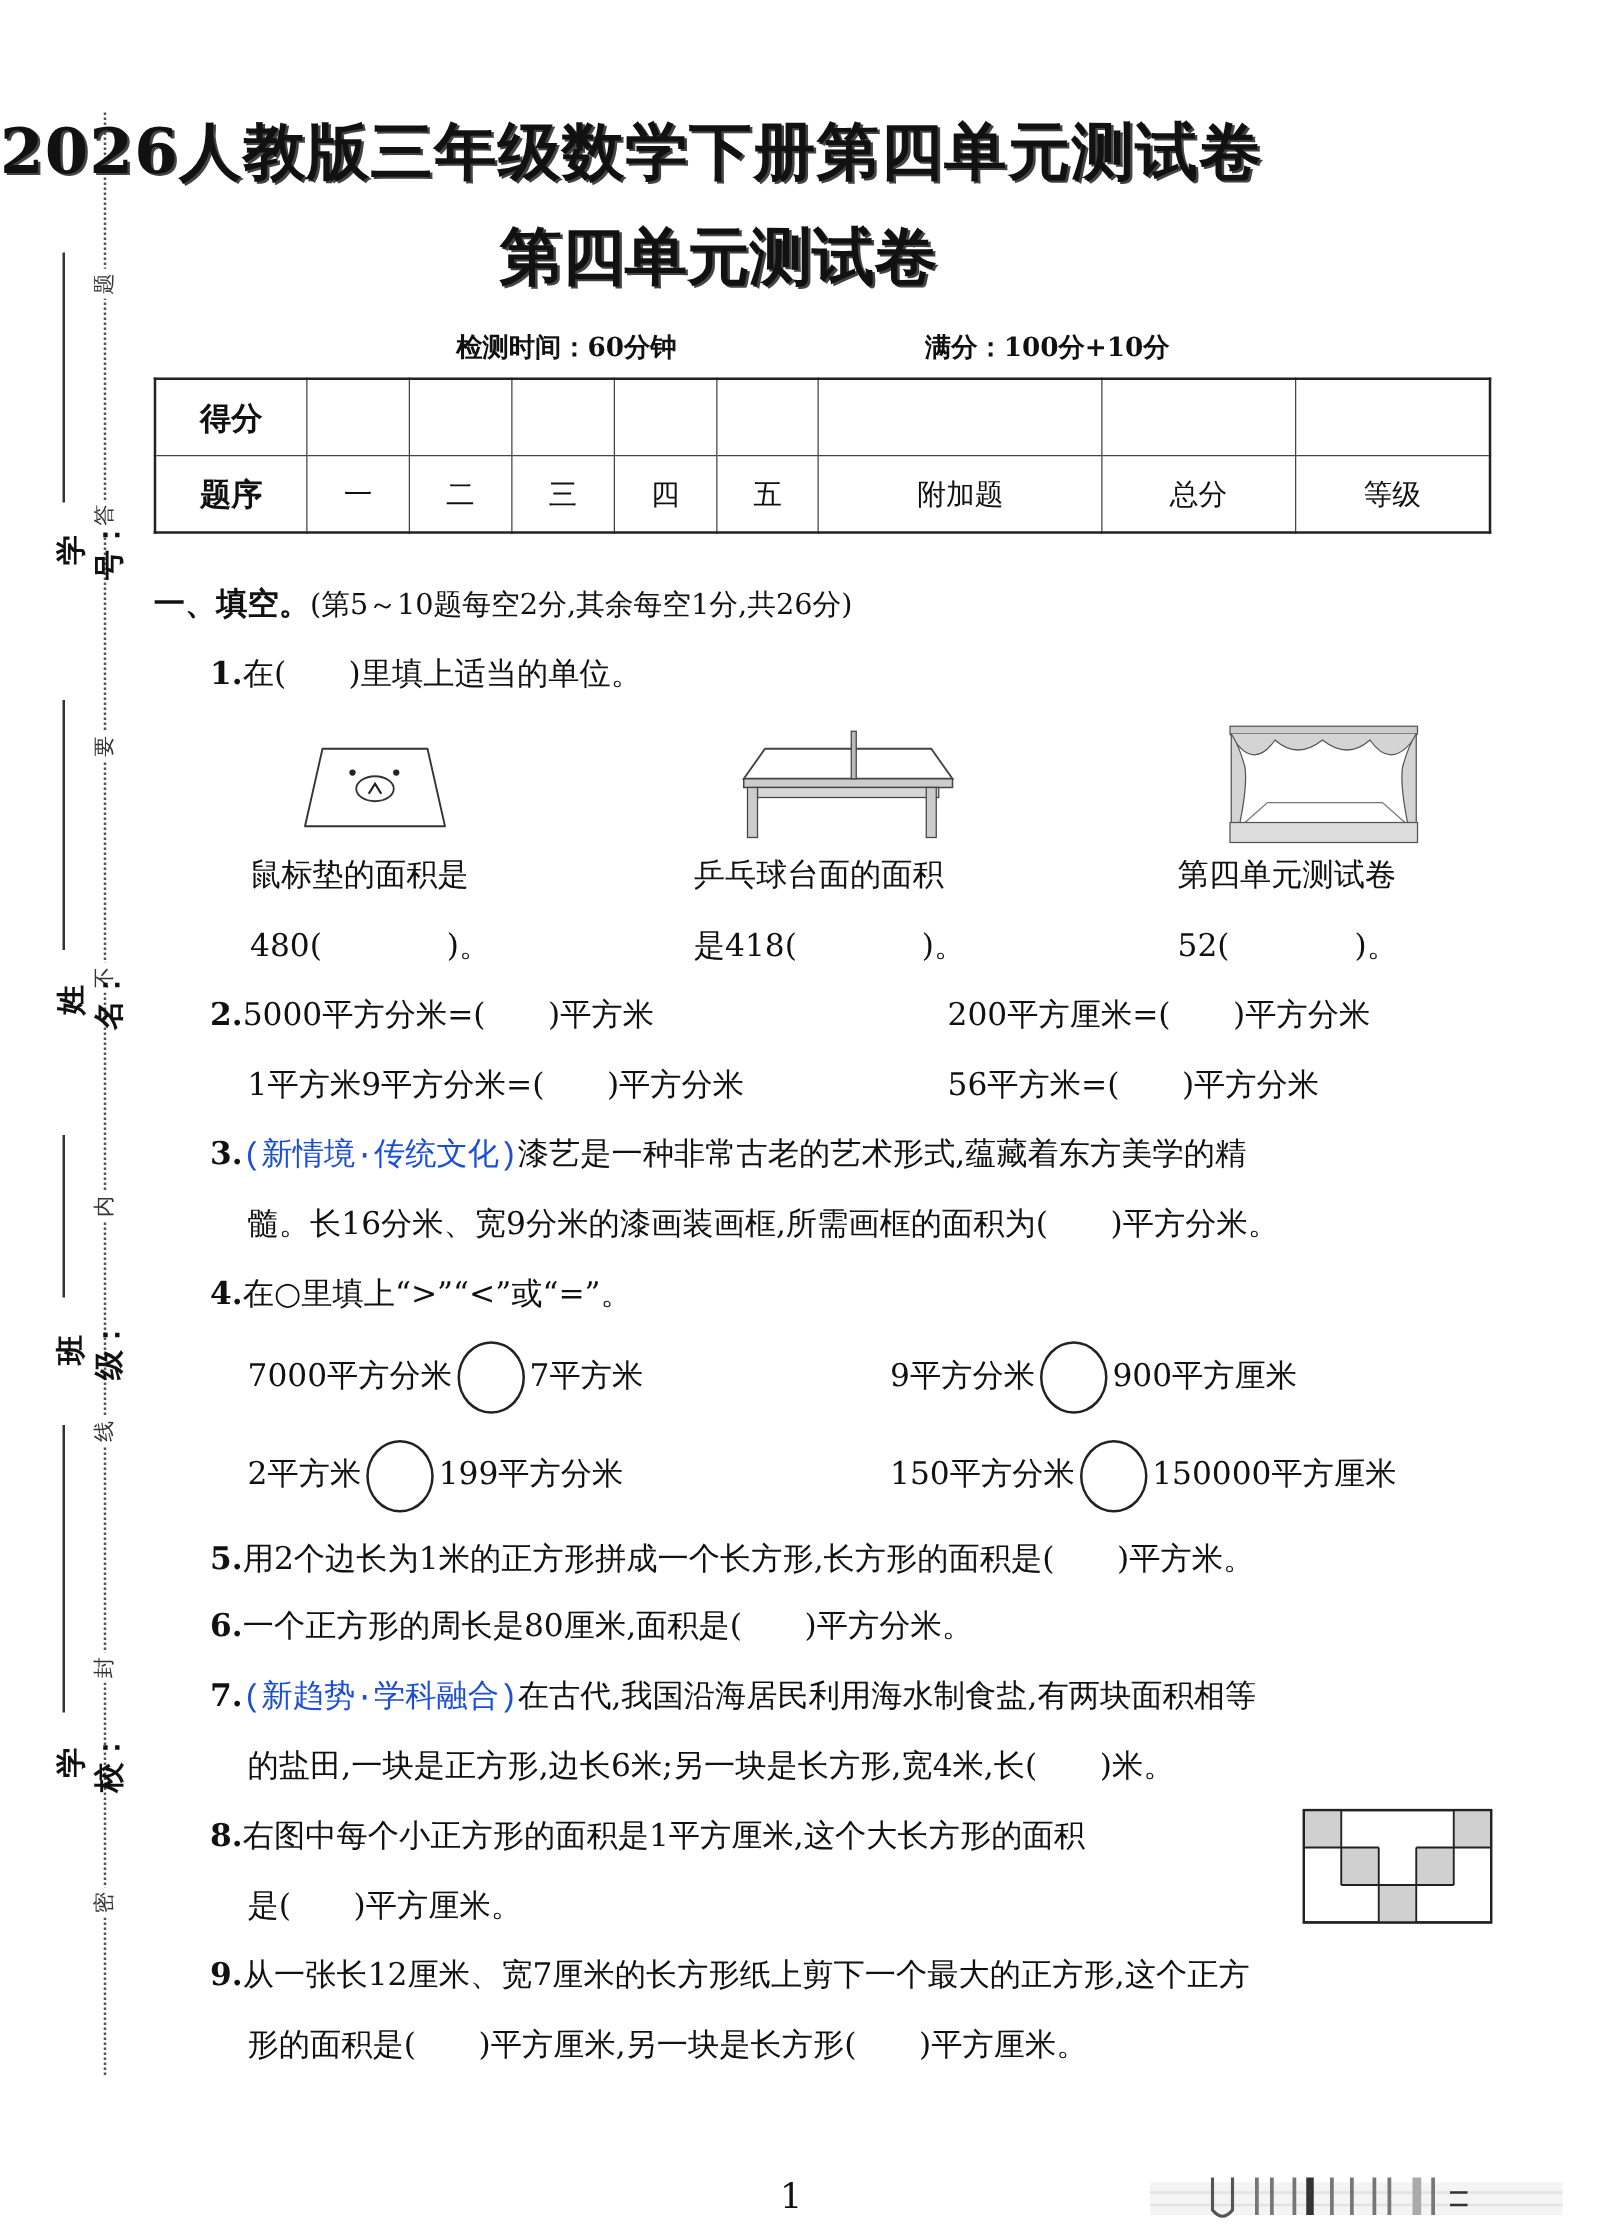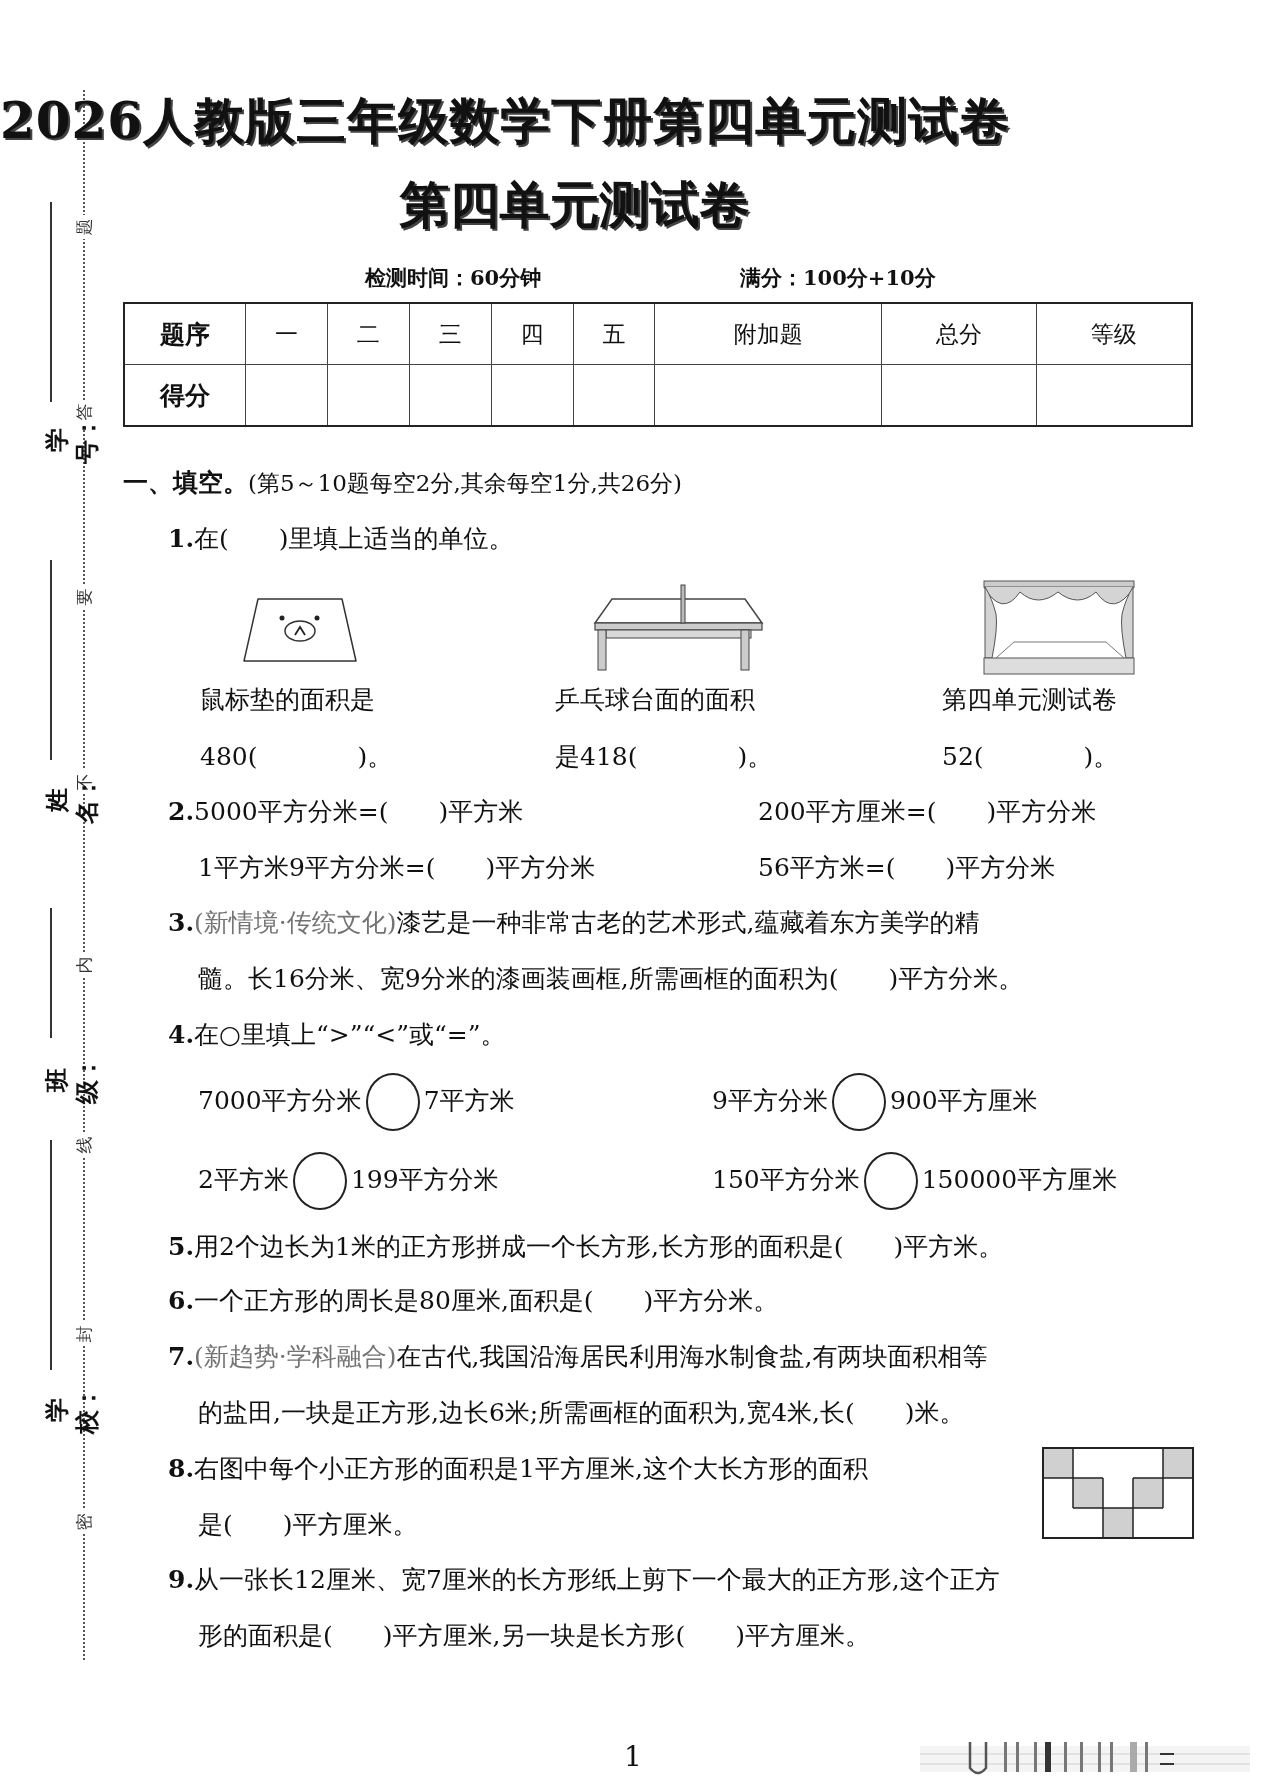--- a/index.html
+++ b/index.html
@@ -27,21 +27,21 @@
 
   table.score { position:absolute; left:123px; top:302px; width:1070px; border-collapse:collapse;
                 border:2.5px solid #222; }
   table.score td { border:1px solid #444; height:58px; text-align:center; font-size:23px; }
   table.score td.hdr { font-weight:bold; font-family:"DejaVu Sans","Liberation Sans",sans-serif; font-size:25px; }
 
   .sec-head { left:123px; top:466px; font-size:23px;text-align:center; }
   .sec-head b { font-family:"DejaVu Sans","Liberation Sans",sans-serif; font-size:25px; }
   .q { font-size:25px; white-space:nowrap; }
   .qn { font-weight:bold; }
-  .gray { color:#737373; }
+  .gray { color:#1d4ed8;font-family:Liberation Mono, monospace; }
   .circle { display:inline-block; width:50px; height:54px; border:2px solid #222; border-radius:50%;
             vertical-align:middle; margin:0 4px; }
 </style>
 </head>
 <body>
 
 <div class="dotline"></div>
 <div class="seal-char" style="top:215px">题</div>
 <div class="seal-char" style="top:400px">答</div>
 <div class="seal-char" style="top:585px">要</div>
@@ -61,41 +61,41 @@
 <div class="field-label" style="top:1395px">学校：</div>
 
 <div class="abs title1">2026人教版三年级数学下册第四单元测试卷</div>
 <div class="abs title2">第四单元测试卷</div>
 <div class="abs meta" style="left:365px">检测时间：60分钟</div>
 <div class="abs meta" style="left:740px">满分：100分+10分</div>
 
 <table class="score">
   <tbody>
       <tr>
+    <td class="hdr">得分</td>
+    <td></td>
+    <td></td>
+    <td></td>
+    <td></td>
+    <td></td>
+    <td></td>
+    <td></td>
+    <td></td>
+  </tr>
+  <tr>
     <td class="hdr" style="width:118px">题序</td>
     <td>一</td>
     <td>二</td>
     <td>三</td>
     <td>四</td>
     <td>五</td>
     <td>附加题</td>
     <td>总分</td>
     <td>等级</td>
   </tr>
-  <tr>
-    <td class="hdr">得分</td>
-    <td></td>
-    <td></td>
-    <td></td>
-    <td></td>
-    <td></td>
-    <td></td>
-    <td></td>
-    <td></td>
-  </tr>
 </tbody>
   </table>
 
 <div class="abs sec-head">
   <b>一、填空。</b><span>(第5～10题每空2分,其余每空1分,共26分)</span>
 </div>
 
 <div class="abs q" style="left:168px;top:522px">
   <span class="qn">1.</span><span>在(　　)里填上适当的单位。</span>
 </div>
@@ -163,21 +163,21 @@
   <span class="qn">5.</span><span>用2个边长为1米的正方形拼成一个长方形,长方形的面积是(　　)平方米。</span>
 </div>
 
 <div class="abs q" style="left:168px;top:1284px">
   <span class="qn">6.</span><span>一个正方形的周长是80厘米,面积是(　　)平方分米。</span>
 </div>
 
 <div class="abs q" style="left:168px;top:1340px">
   <span class="qn">7.</span><span class="gray">(新趋势·学科融合)</span><span>在古代,我国沿海居民利用海水制食盐,有两块面积相等</span>
 </div>
-<div class="abs q" style="left:198px;top:1396px">的盐田,一块是正方形,边长6米;所需画框的面积为,宽4米,长(　　)米。</div>
+<div class="abs q" style="left:198px;top:1396px">的盐田,一块是正方形,边长6米;另一块是长方形,宽4米,长(　　)米。</div>
 
 <div class="abs q" style="left:168px;top:1452px">
   <span class="qn">8.</span><span>右图中每个小正方形的面积是1平方厘米,这个大长方形的面积</span>
 </div>
 <div class="abs q" style="left:198px;top:1508px">是(　　)平方厘米。</div>
 <svg class="abs" style="left:1042px;top:1447px" width="152" height="92" viewBox="0 0 152 92">
   <rect x="1" y="1" width="150" height="90" fill="#fff" stroke="#222" stroke-width="2"></rect>
   <rect x="1" y="1" width="30" height="30" fill="#d0d0d0"></rect>
   <rect x="121" y="1" width="30" height="30" fill="#d0d0d0"></rect>
   <rect x="31" y="31" width="30" height="30" fill="#d0d0d0"></rect>

